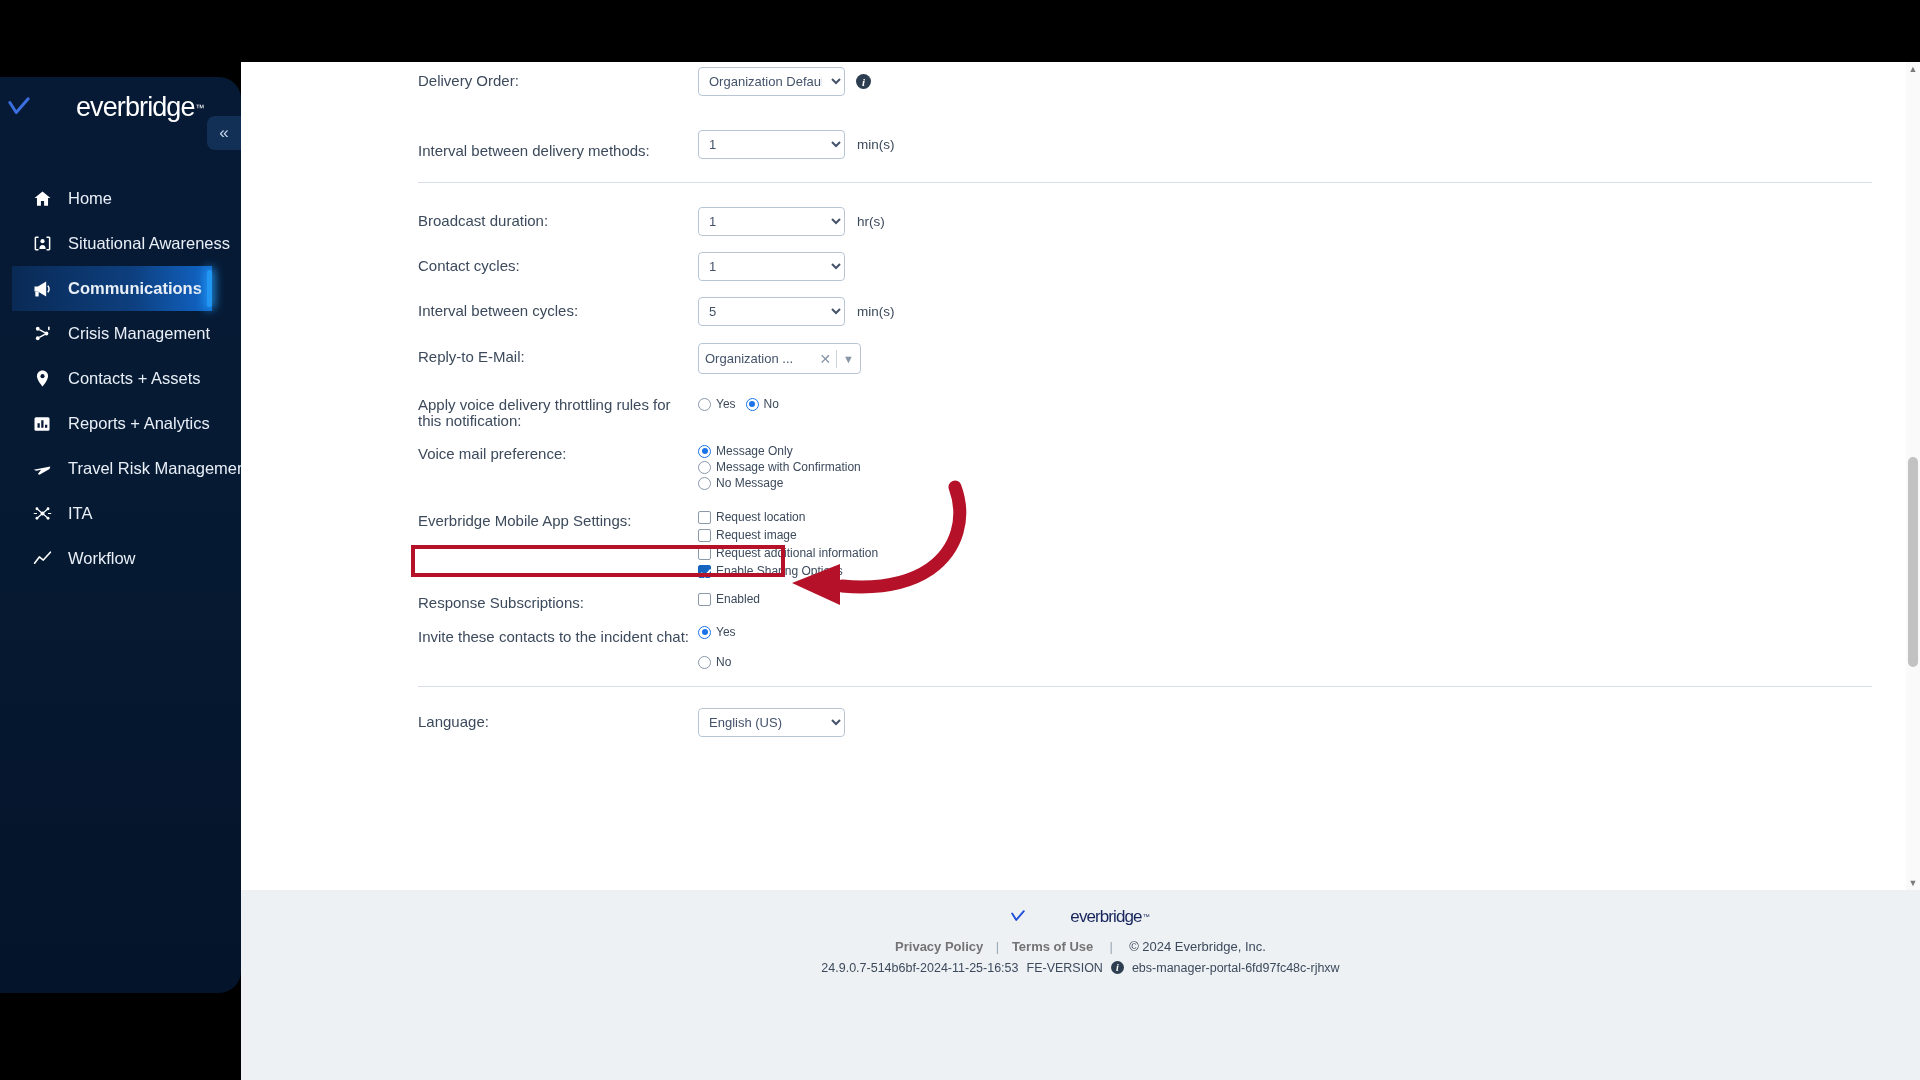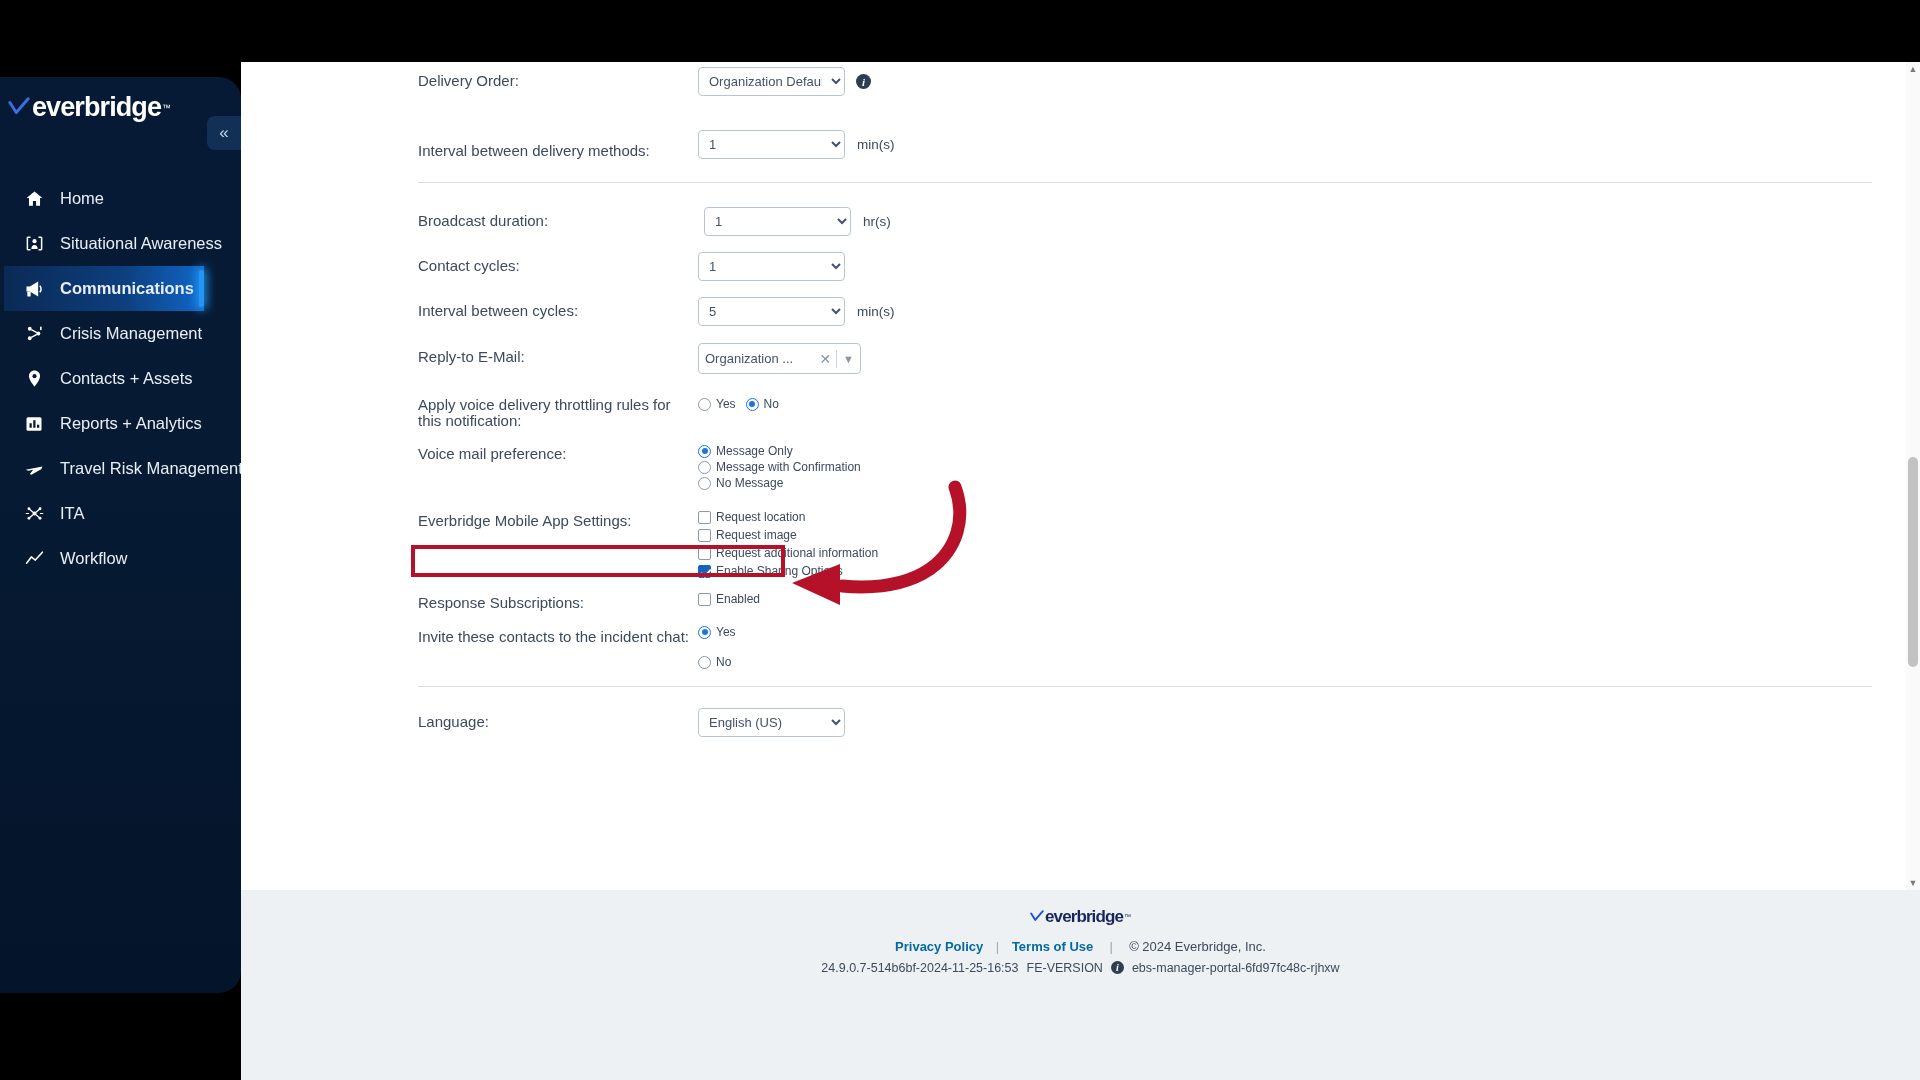--- a/index.html
+++ b/index.html
@@ -27,40 +27,41 @@
   }
   .logo-wrap {
     position: absolute;
     left: 8px; top: 17px;
     display: flex; align-items: center;
   }
   .logo-check { width: 22px; height: 22px; margin-right: 2px; }
   .logo-text {
     color: #ffffff;
     font-size: 27px;
-    font-weight: bold;
+    font-weight: normal;
     letter-spacing: -0.9px;
     line-height: 1;
+    margin-left: 44px;
   }
   .logo-tm {
     color: #ffffff; font-size: 9px;
     vertical-align: super; margin-left: 1px;
   }
   .collapse-btn {
     position: absolute;
     right: 0px; top: 39px;
     width: 34px; height: 34px;
     background: #123055;
     border-radius: 8px 0 0 8px;
     color: #c7d6ea;
     font-size: 17px;
     display: flex; align-items: center; justify-content: center;
     cursor: pointer;
   }
-  .nav { position: absolute; top: 99px; left: 4px; width: 200px; }
+  .nav { position: absolute; top: 99px; left: 12px; width: 200px; }
   .nav-item {
     position: relative;
     display: flex; align-items: center;
     height: 45px;
     padding-left: 18px;
     color: #e9eff7;
     font-size: 16.5px;
     cursor: pointer;
   }
   .nav-item.active {
@@ -197,21 +198,21 @@
   }
   .f-logo { display: inline-flex; align-items: center; }
   .f-logo .logo-text { color: #16265c; font-size: 17px; }
   .f-logo .logo-tm { color: #16265c; font-size: 7px; }
   .f-check { width: 14px; height: 14px; margin-right: 1px; }
   .f-links {
     margin-top: 11px;
     font-size: 13px; color: #3c4a5c;
   }
   .f-links a {
-    color: #0369a1; font-weight: bold; text-decoration: none; cursor: pointer; margin-top: 16px;
+    color: #737373; font-weight: bold; text-decoration: none; cursor: pointer; margin-top: 16px;
   }
   .f-sep { color: #9aa7b4; margin: 0 9px; }
   .f-ver {
     margin-top: 7px;
     font-size: 12.5px; color: #3c4a5c;
     display: flex; align-items: center; justify-content: center; gap: 8px;
   }
   .f-i {
     display: inline-flex; align-items: center; justify-content: center;
     width: 13px; height: 13px; border-radius: 50%;
@@ -391,21 +392,21 @@
         <div class="ctrl">
           <select class="sel">
             <option>1</option>
           </select>
           <span class="unit">min(s)</span>
         </div>
       </div>
 
       <div class="hr" style="margin-top:23px;"></div>
 
-      <div class="row" style="padding-top:24px;gap:6px;">
+      <div class="row" style="padding-top:24px;">
         <div class="lbl">Broadcast duration:</div>
         <div class="ctrl">
           <select class="sel">
             <option>1</option>
           </select>
           <span class="unit">hr(s)</span>
         </div>
       </div>
 
       <div class="row" style="padding-top:16px;">

